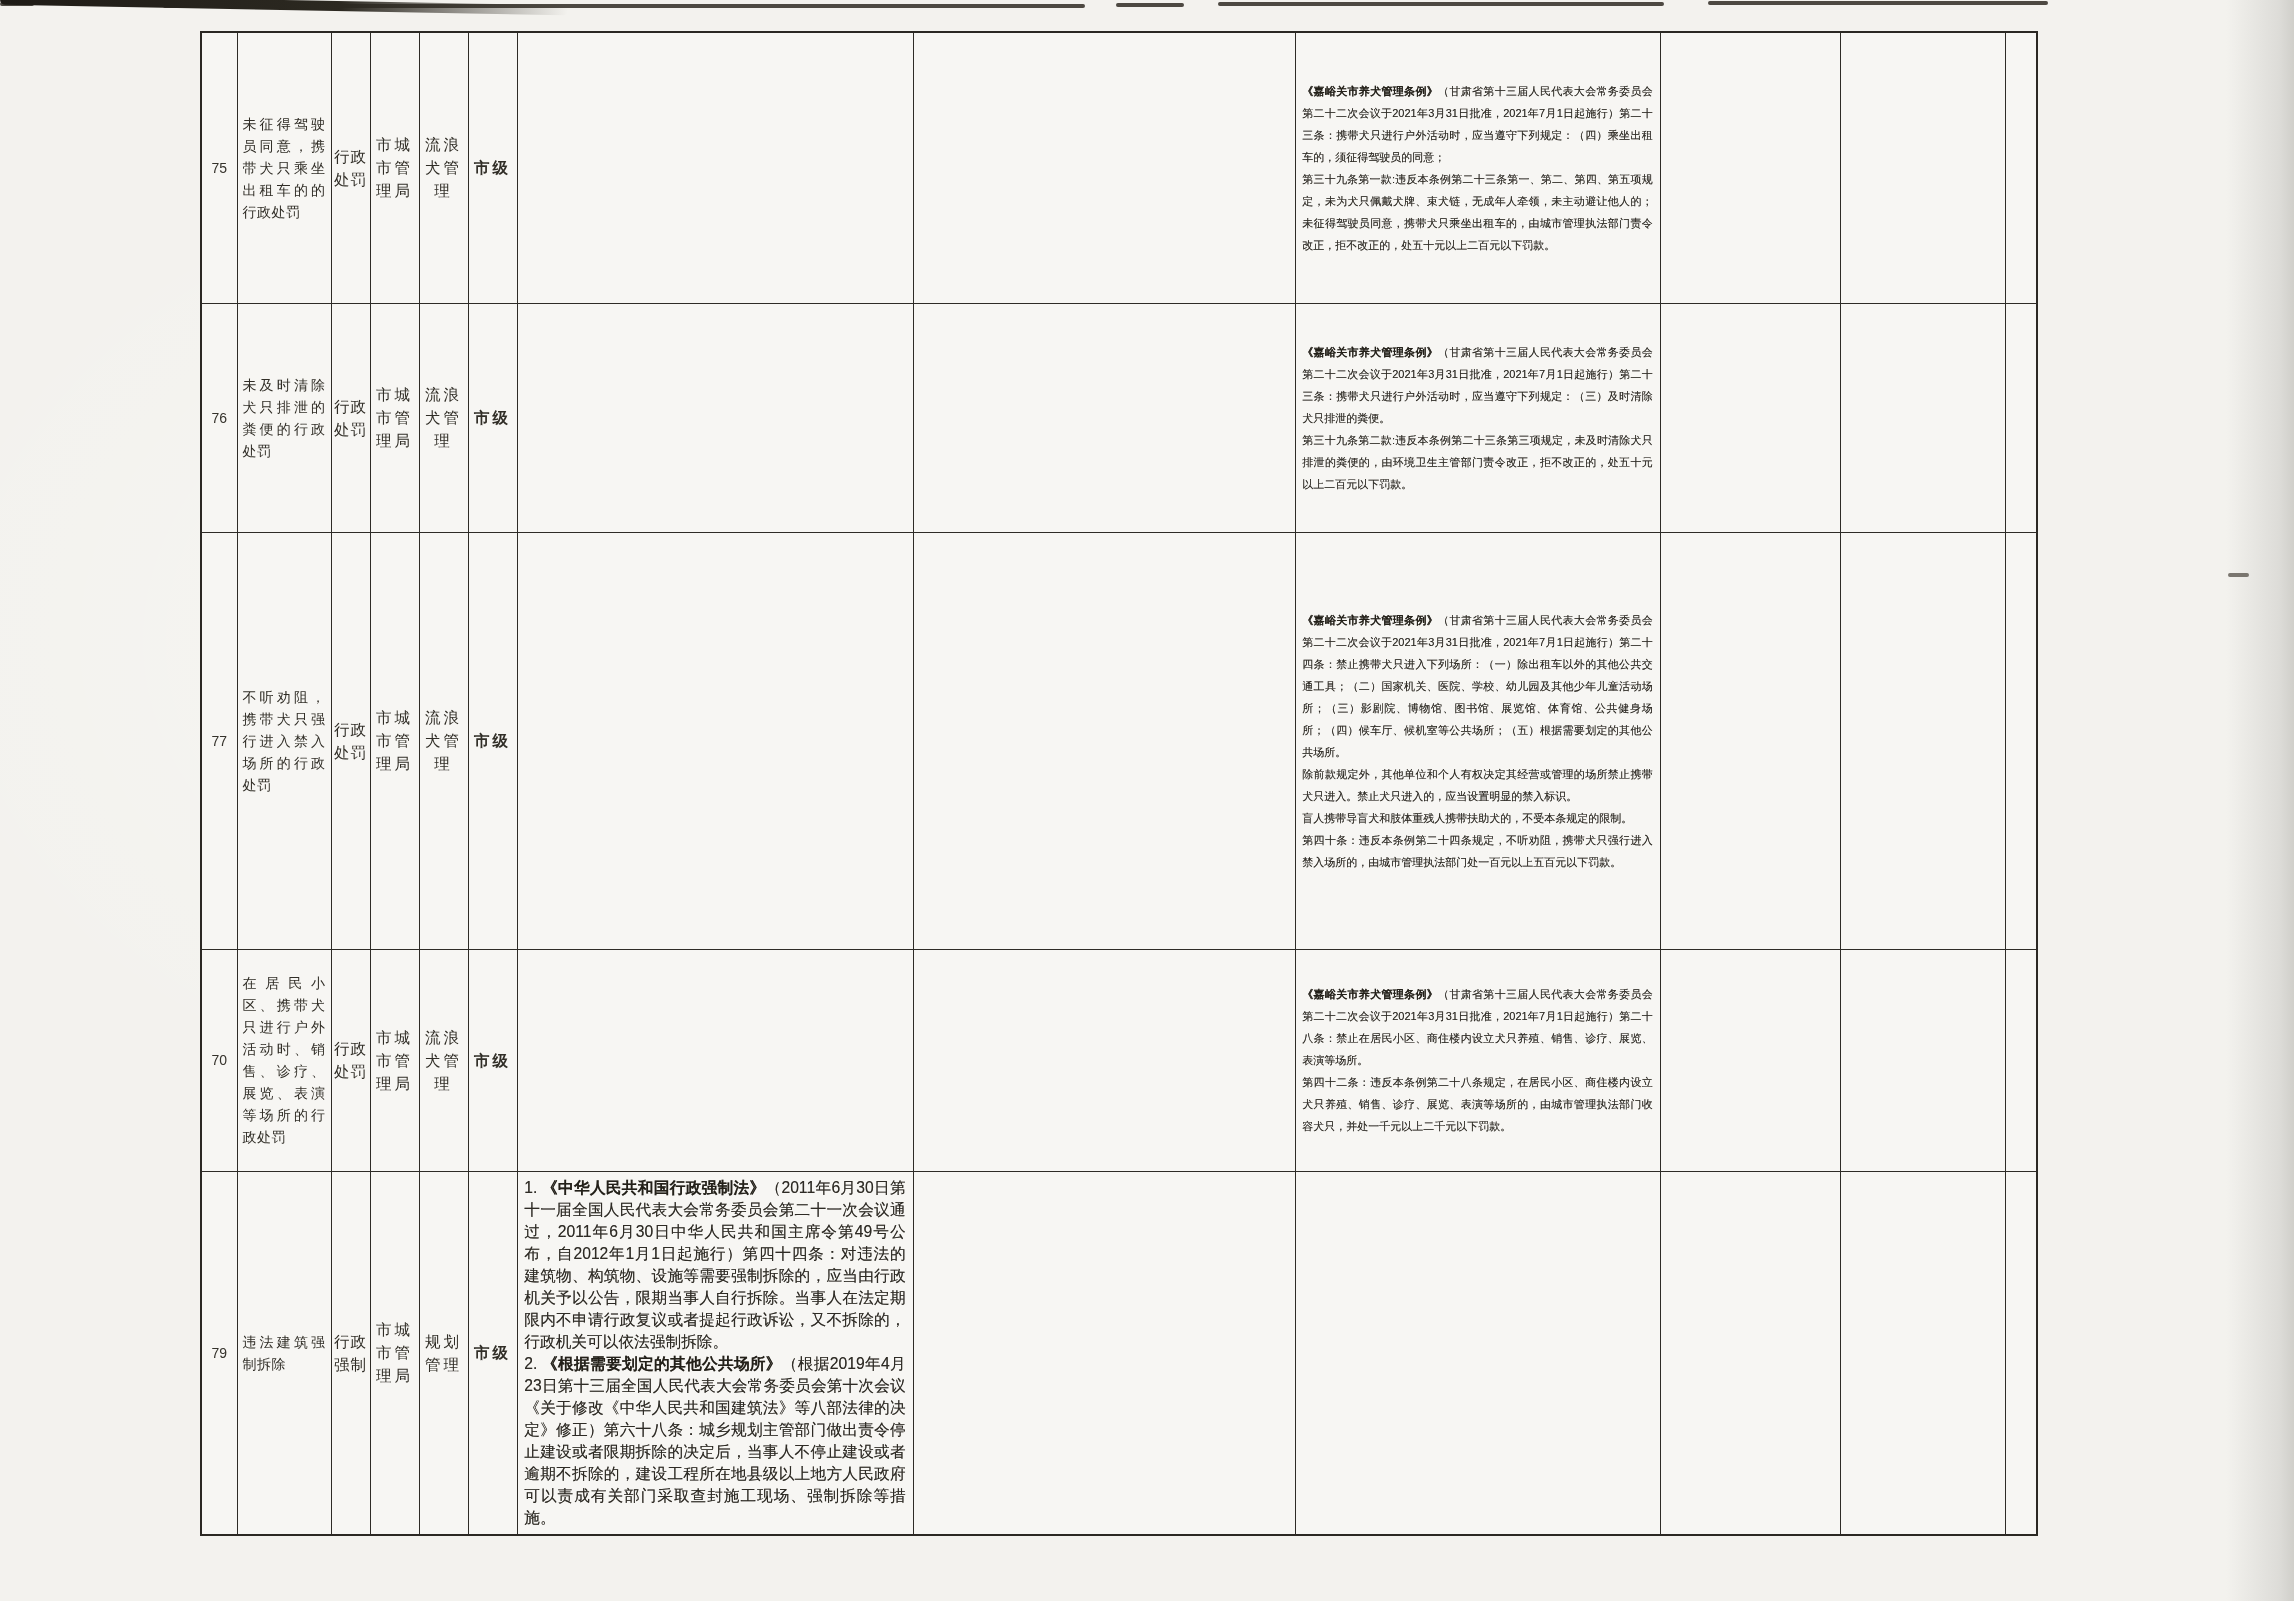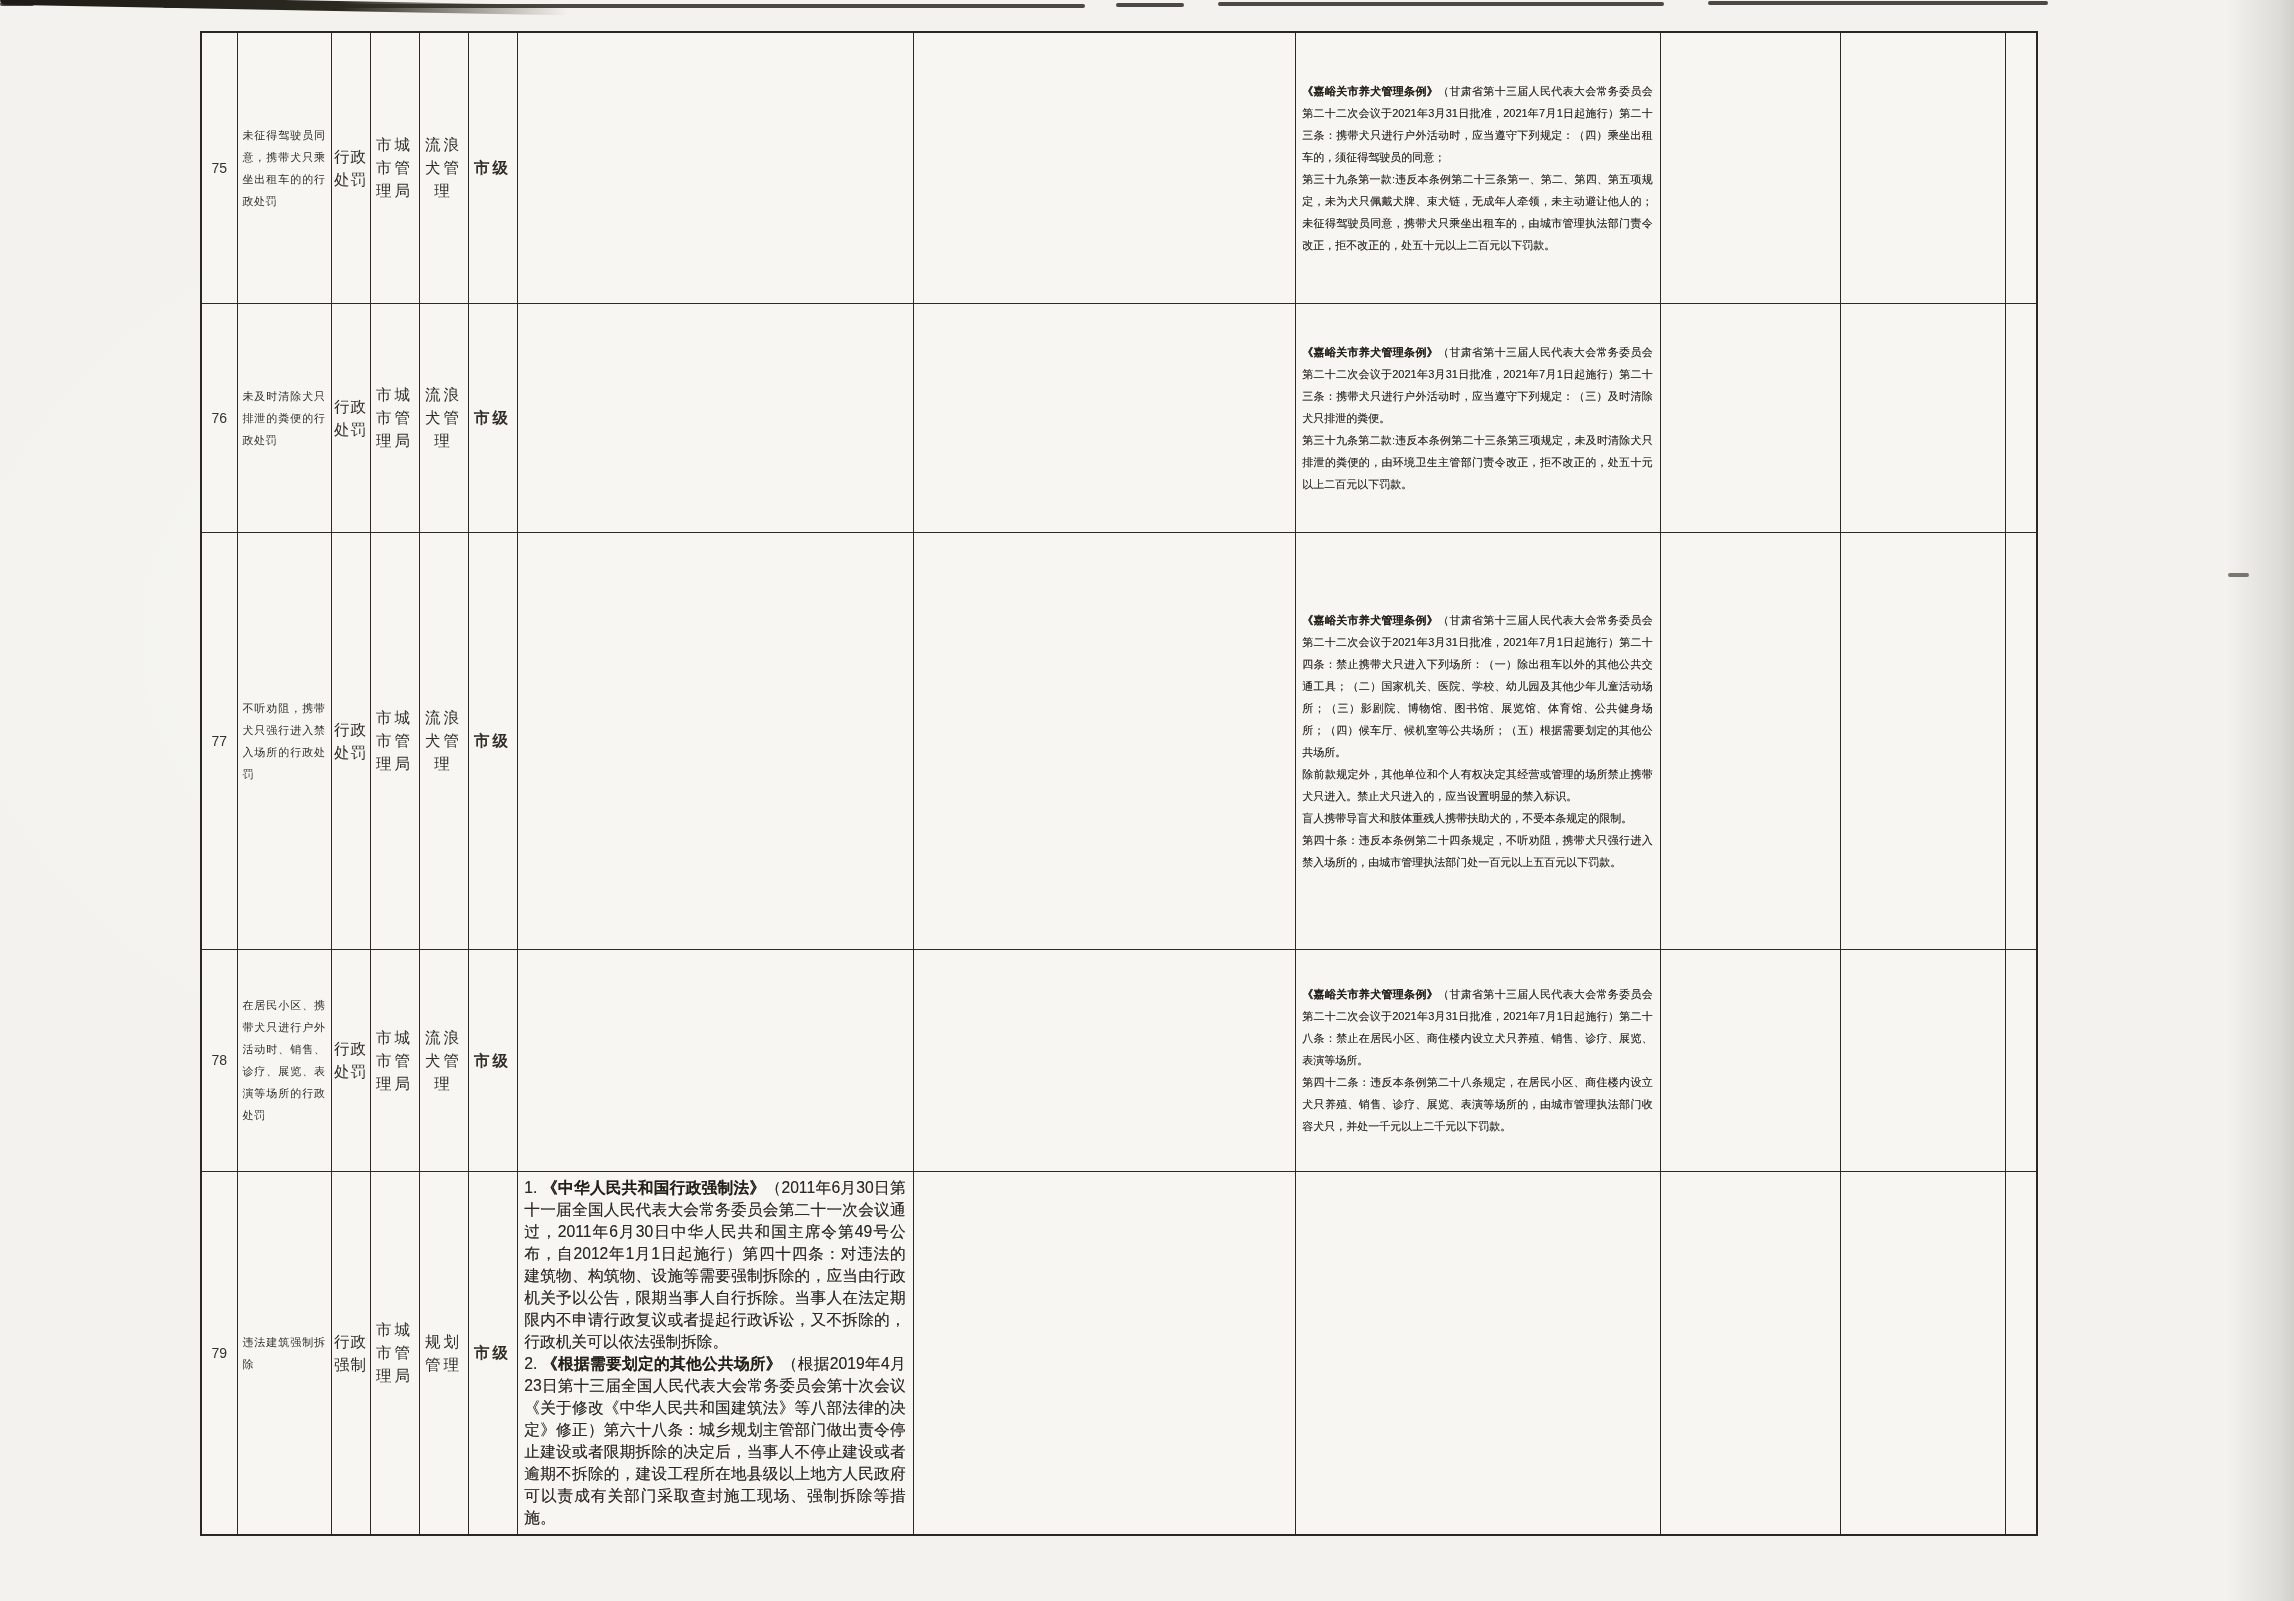--- a/index.html
+++ b/index.html
@@ -27,21 +27,21 @@
   table.main td{
     border:1.9px solid #2e2b26;
     vertical-align:middle;
     overflow:hidden;
     background:#f7f6f3;
   }
   table.main{ border:2.9px solid #2b2823; }
   .c-no{ text-align:center; font-size:14px; color:#35322b; }
   .c-name{
     text-align:justify; text-align-last:left;
-    font-size:11px; line-height:22px;
+    font-size:14px; line-height:22px;
     padding:1.9px 4.9px; letter-spacing:0.5px;
     color:#312e27;
   }
   .c-sm{ text-align:center; font-size:15.5px; line-height:23px; padding:1px; color:#312e27;}
   .c-type{ letter-spacing:1px; }
   .c-dept{ letter-spacing:2.9px; }
   .c-cat{ letter-spacing:2.9px; }
   .c-level{ letter-spacing:2.9px;font-weight:bold; }
   .c-text{
     text-align:justify; text-align-last:left;
@@ -142,21 +142,21 @@
       <td class="c-text c-legal"><span class="b">《嘉峪关市养犬管理条例》</span><span>（甘肃省第十三届人民代表大会常务委员会第二十二次会议于2021年3月31日批准，2021年7月1日起施行）第二十四条：禁止携带犬只进入下列场所：（一）除出租车以外的其他公共交通工具；（二）国家机关、医院、学校、幼儿园及其他少年儿童活动场所；（三）影剧院、博物馆、图书馆、展览馆、体育馆、公共健身场所；（四）候车厅、候机室等公共场所；（五）根据需要划定的其他公共场所。
 除前款规定外，其他单位和个人有权决定其经营或管理的场所禁止携带犬只进入。禁止犬只进入的，应当设置明显的禁入标识。
 盲人携带导盲犬和肢体重残人携带扶助犬的，不受本条规定的限制。
 第四十条：违反本条例第二十四条规定，不听劝阻，携带犬只强行进入禁入场所的，由城市管理执法部门处一百元以上五百元以下罚款。</span></td>
       <td class="c-empty"></td>
       <td class="c-empty"></td>
       <td class="c-empty"></td>
     </tr>
 
     <tr style="height:222px">
-      <td class="c-no">78</td>
+      <td class="c-no">70</td>
       <td class="c-name">在居民小区、携带犬只进行户外活动时、销售、诊疗、展览、表演等场所的行政处罚</td>
       <td class="c-sm c-type">行政处罚</td>
       <td class="c-sm c-dept">市城市管理局</td>
       <td class="c-sm c-cat">流浪犬管理</td>
       <td class="c-sm c-level">市级</td>
       <td class="c-text c-colA"></td>
       <td class="c-empty"></td>
       <td class="c-text c-legal"><span class="b">《嘉峪关市养犬管理条例》</span><span>（甘肃省第十三届人民代表大会常务委员会第二十二次会议于2021年3月31日批准，2021年7月1日起施行）第二十八条：禁止在居民小区、商住楼内设立犬只养殖、销售、诊疗、展览、表演等场所。
 第四十二条：违反本条例第二十八条规定，在居民小区、商住楼内设立犬只养殖、销售、诊疗、展览、表演等场所的，由城市管理执法部门收容犬只，并处一千元以上二千元以下罚款。</span></td>
       <td class="c-empty"></td>

